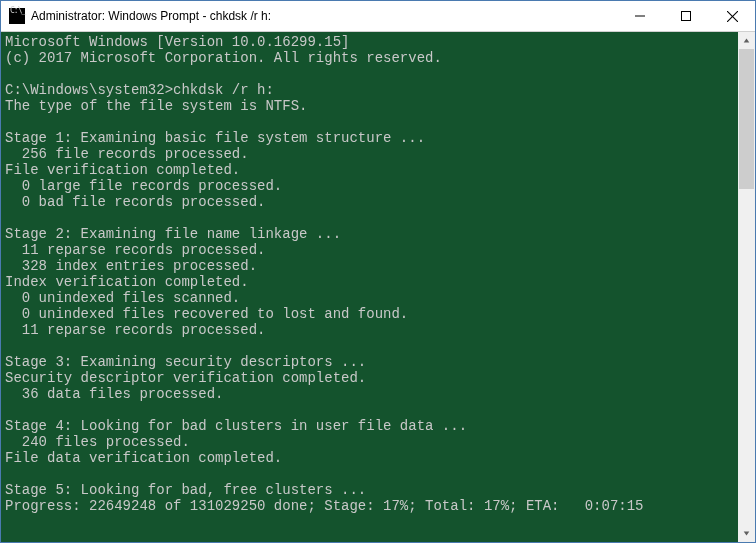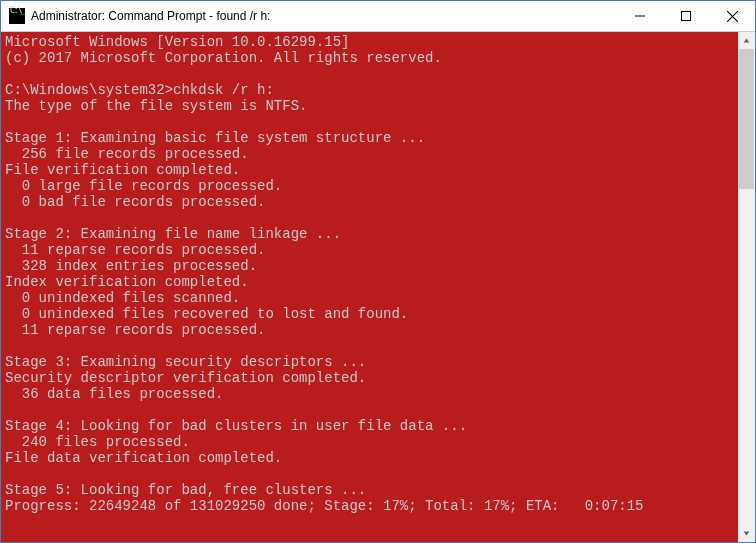--- a/index.html
+++ b/index.html
@@ -59,21 +59,21 @@
     display: flex;
     align-items: center;
     justify-content: center;
     color: #000;
   }
   .win-btn svg { width: 10px; height: 10px; }
   .win-btn.close svg { width: 11px; height: 11px; }
   .terminal-wrap {
     flex: 1;
     display: flex;
-    background: #b91c1c;
+    background: #14532d;
     overflow: hidden;
   }
   .terminal {
     flex: 1;
     padding: 2px 4px;
     font-family: Consolas, "Courier New", monospace;
     font-size: 14px;
     line-height: 16px;
     color: #c8c8c8;
     white-space: pre;
@@ -99,21 +99,21 @@
     background:#cdcdcd;
   }
 </style>
 </head>
 <body>
 
 <div class="window">
 
   <div class="titlebar">
     <span class="title-icon"></span>
-    <span class="title-text">Administrator: Command Prompt - found  /r h:</span>
+    <span class="title-text">Administrator: Windows Prompt - chkdsk  /r h:</span>
     <div class="win-controls">
       <div class="win-btn">
         <svg viewBox="0 0 10 10">
             <line x1="0" y1="5" x2="10" y2="5" stroke="#000" stroke-width="1"></line>
           </svg>
       </div>
       <div class="win-btn">
         <svg viewBox="0 0 10 10">
             <rect x="0.5" y="0.5" width="9" height="9" fill="none" stroke="#000" stroke-width="1"></rect>
           </svg>

